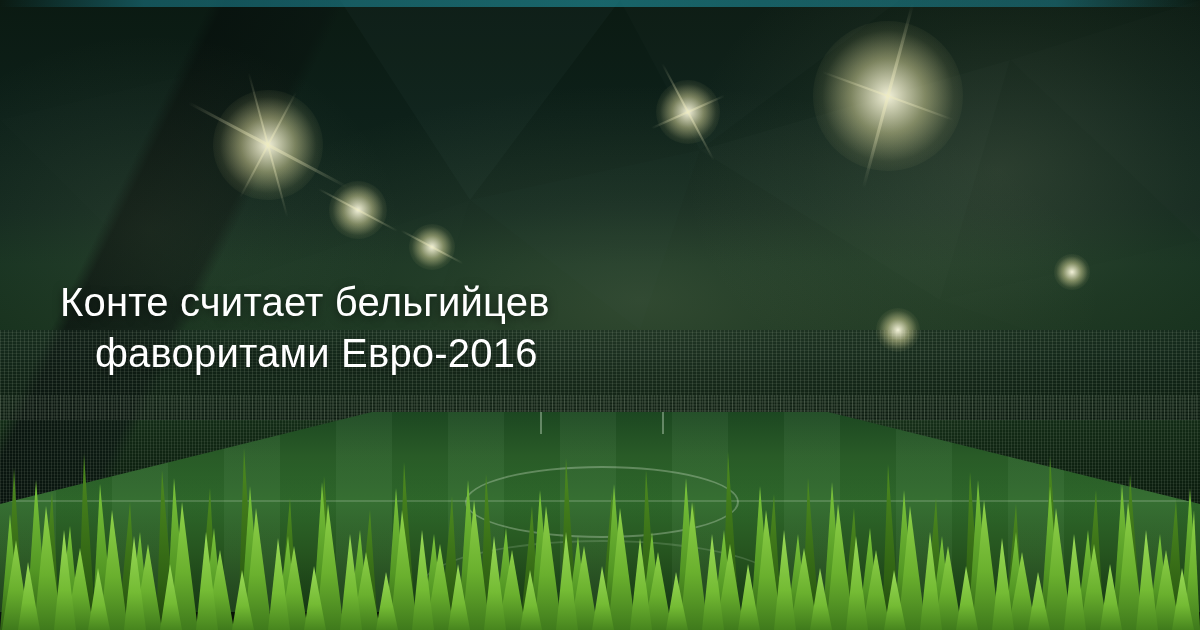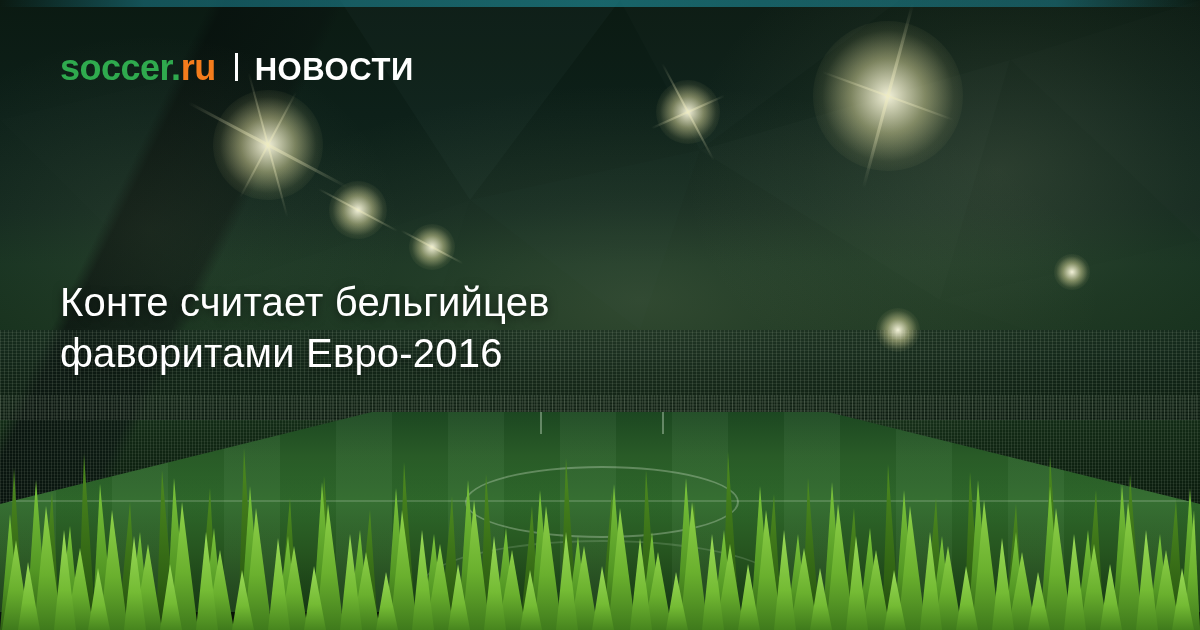--- a/index.html
+++ b/index.html
@@ -201,21 +201,21 @@
     left: 60px; top: 250px;
     width: 800px;
     z-index: 20;
     color: #ffffff;
     font-size: 40px;
     font-weight: normal;
     line-height: 1.28;
     letter-spacing: 0.2px;
     text-shadow: 0 2px 10px rgba(0,0,0,0.55);
   }
-  .headline .l2 { display: block; }
+  .headline .l2 { display: block; padding-left: 35px; }
 </style>
 </head>
 <body>
 
 <div id="card">
 
   <div class="layer bg-base"></div>
 
   <svg class="layer facets" viewBox="0 0 1200 630" preserveAspectRatio="none">
     <polygon points="340,0 620,0 470,200" fill="rgba(110,140,140,0.10)"></polygon>
@@ -443,23 +443,18 @@
       <path d="M956 190 L966 126 L978 190 Z"></path>
         <path d="M992 190 L1002 98 L1014 190 Z"></path>
       <path d="M1028 190 L1038 132 L1050 190 Z"></path>
         <path d="M1064 190 L1074 94 L1086 190 Z"></path>
       <path d="M1100 190 L1110 124 L1122 190 Z"></path>
         <path d="M1136 190 L1146 90 L1158 190 Z"></path>
       <path d="M1172 190 L1182 128 L1194 190 Z"></path>
     </g>
   </svg>
 
-  <div class="header">
-    <div class="logo"><span class="soccer">soccer</span><span class="dot">.</span><span class="ru">ru</span></div>
-    <span class="sep"></span>
-    <div class="news">НОВОСТИ</div>
-  </div>
 
   <h1 class="headline"><span class="l1">Конте считает бельгийцев</span>
     <span class="l2">фаворитами Евро-2016</span>
   </h1>
 
 </div>
 
 </body></html>

